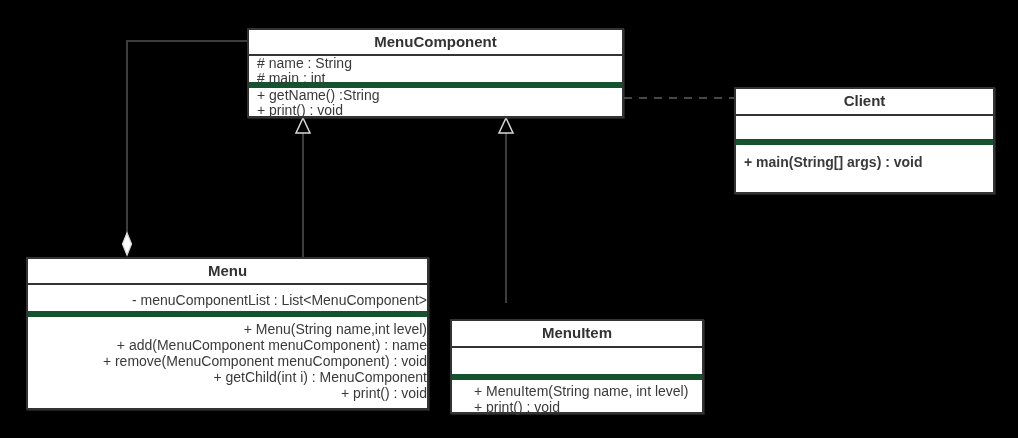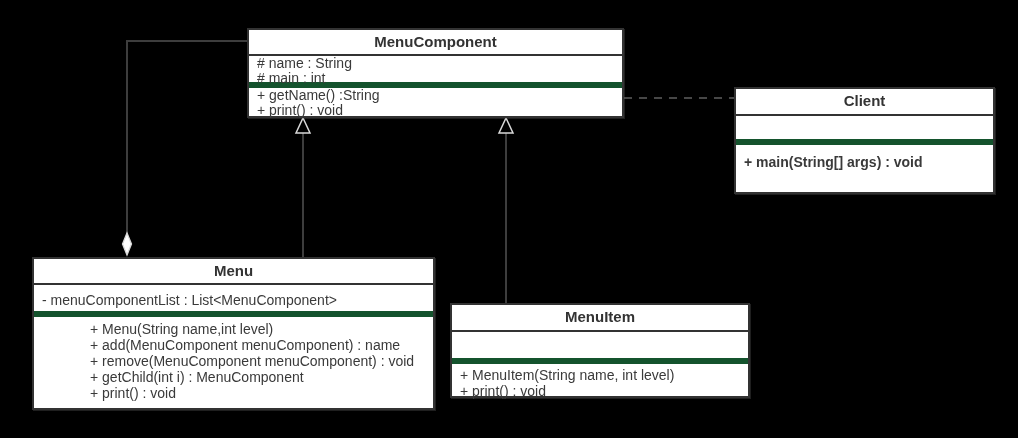--- a/index.html
+++ b/index.html
@@ -62,31 +62,31 @@
   #box-menucomponent .cls-methods { padding-top: 0px; }
 
   
   #box-client { left: 734px; top: 46px; width: 261px; height: 107px; margin-top: 41px; }
   #box-client .cls-title   { height: 27px; line-height: 24px; }
   #box-client .cls-attrs   { height: 29px; }
   #box-client .cls-methods { padding-top: 9px; }
   #box-client .member-row  { line-height: 16px; font-weight: bold; }
 
   
-  #box-menu { left: 32px; top: 257px; width: 403px; height: 153px; }
+  #box-menu { left: 26px; top: 257px; width: 403px; height: 153px; }
   #box-menu .cls-title   { height: 26px; line-height: 23px; }
   #box-menu .cls-attrs   { height: 32px; padding-top: 7px; }
   #box-menu .cls-methods { padding-top: 4px; padding-left: 48px; }
-  #box-menu .member-row  { line-height: 16px; }
+  #box-menu .member-row  { line-height: 16px; text-align: right; }
 
   
-  #box-menuitem { left: 450px; top: 303px; width: 300px; height: 95px; }
+  #box-menuitem { left: 450px; top: 319px; width: 254px; height: 95px; }
   #box-menuitem .cls-title   { height: 27px; line-height: 24px; }
   #box-menuitem .cls-attrs   { height: 32px; }
-  #box-menuitem .cls-methods { padding-top: 3px; }
+  #box-menuitem .cls-methods { padding-top: 3px; margin-left: 14px; }
   #box-menuitem .member-row  { line-height: 16px; }
 </style>
 </head>
 <body>
 
 <div id="canvas">
 
   <svg id="edges" viewBox="0 0 1018 438" xmlns="http://www.w3.org/2000/svg">
 
     <polyline points="247,41 127,41 127,234" fill="none" stroke="#3d3d3d" stroke-width="2"></polyline>

